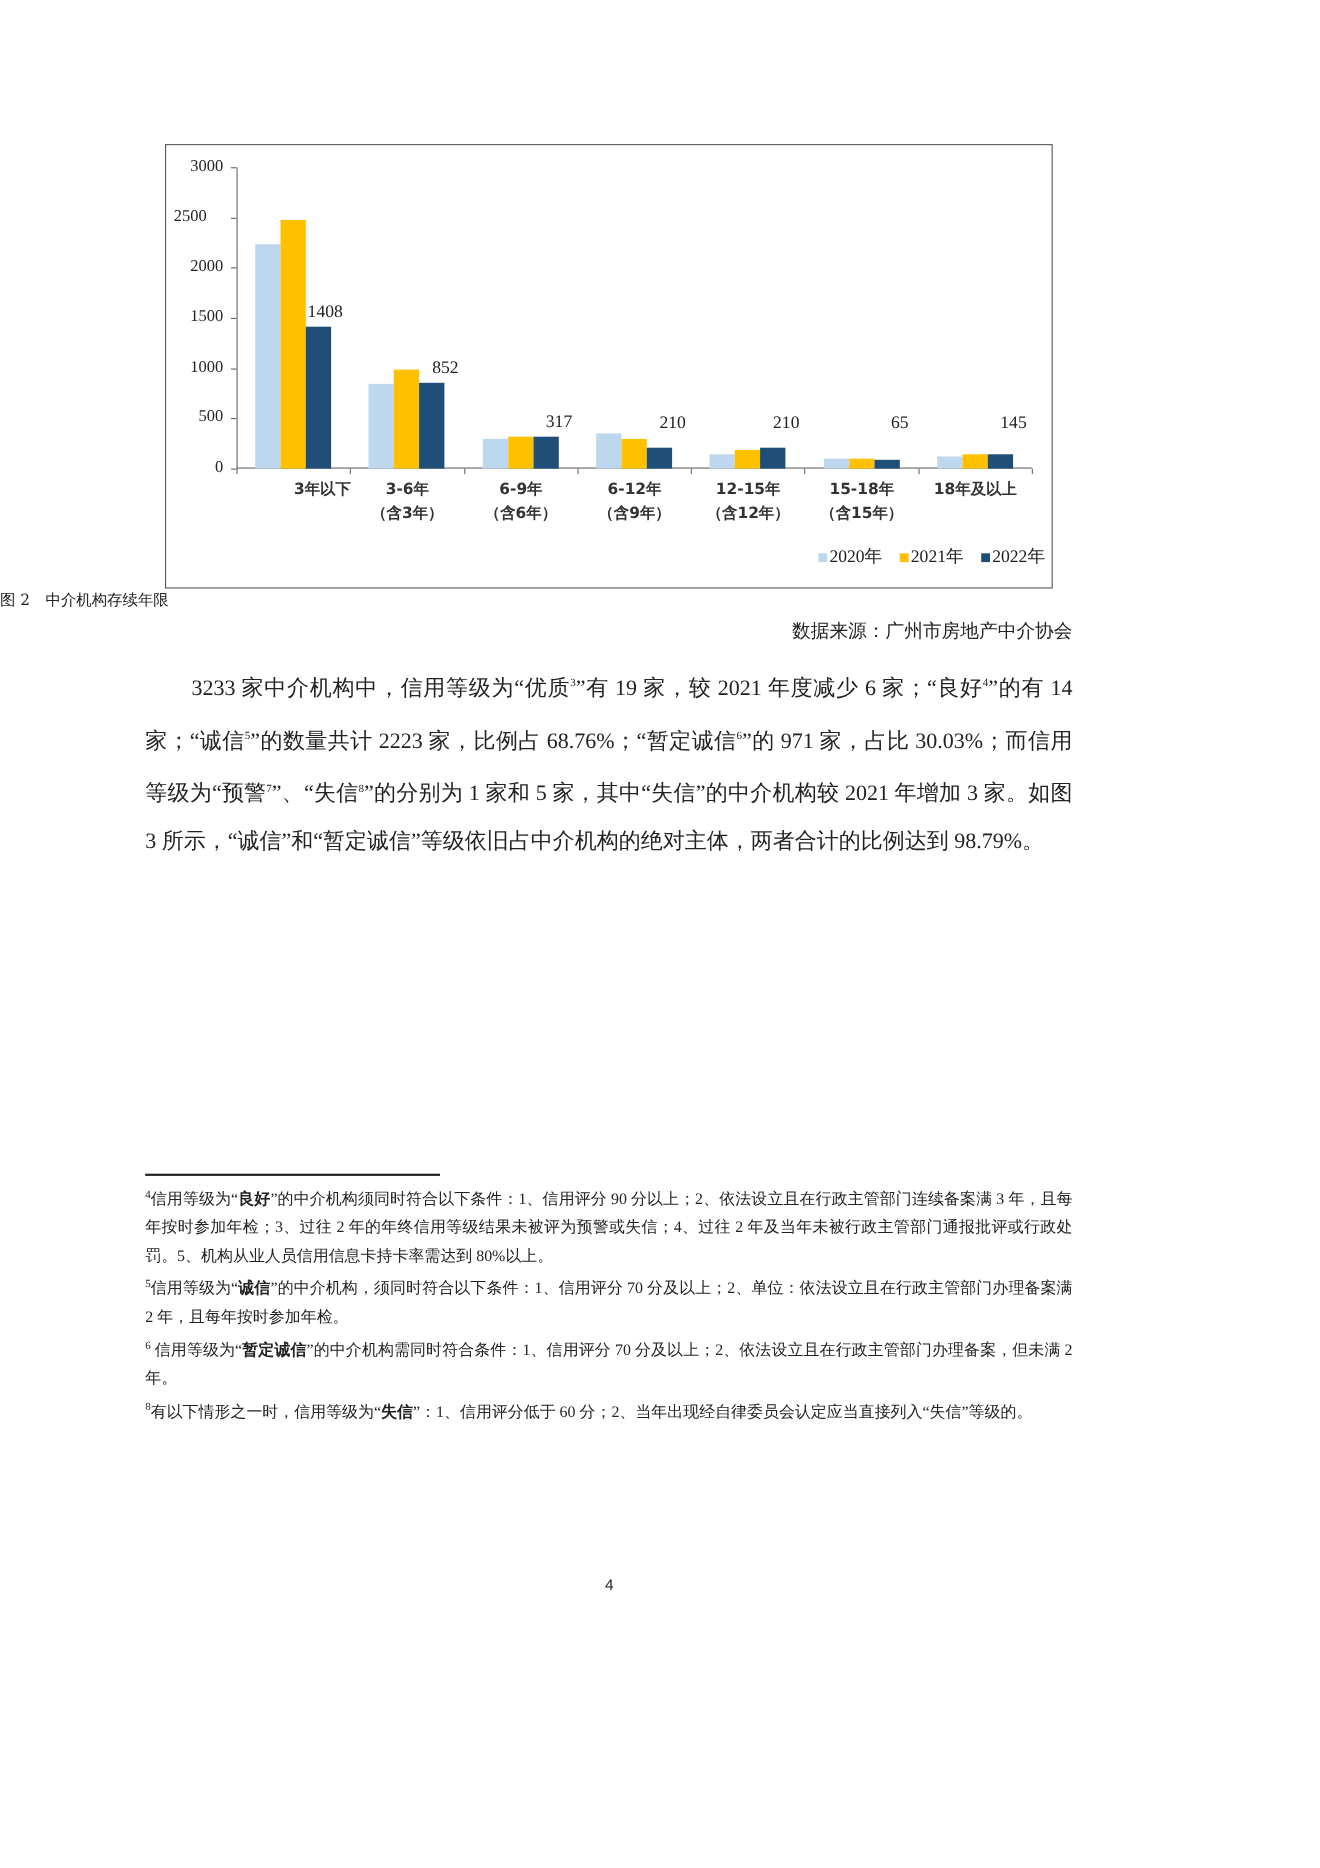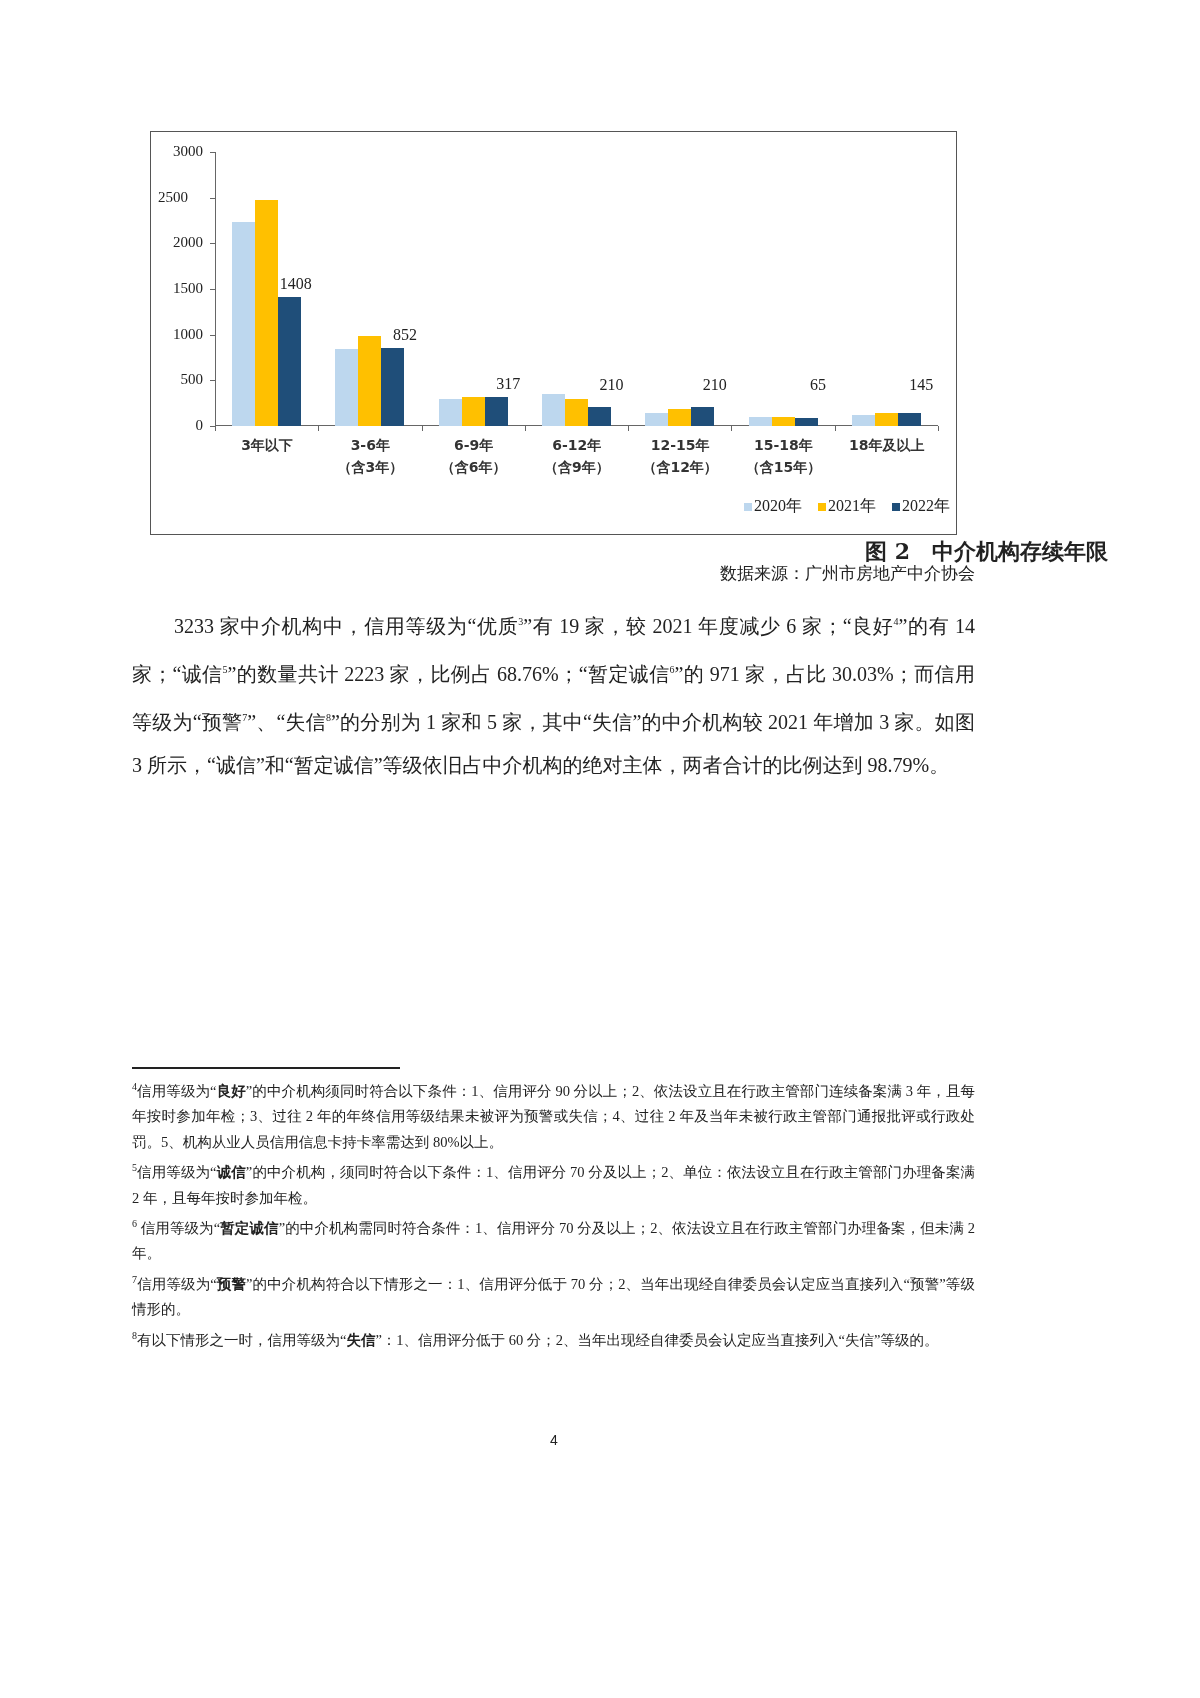--- a/index.html
+++ b/index.html
@@ -10,21 +10,21 @@
   .xaxis { position:absolute; left:0; bottom:0; width:723px; height:1px; background:#666; }
   .ytick { position:absolute; left:-5px; width:5px; height:1px; background:#666; }
   .ylabel { position:absolute; right:732px; width:60px; text-align:right; font-size:15px; font-family:"Liberation Serif", serif; transform:translateY(-9px); }
   .xtick { position:absolute; bottom:-5px; width:1px; height:5px; background:#666; }
   .bar { position:absolute; bottom:0; width:23px; }
   .dlabel { position:absolute; font-size:16px; font-family:"Liberation Serif", serif; width:50px; text-align:center; }
   .cat { position:absolute; top:282px; width:104px; text-align:center; font-family:"DejaVu Sans", sans-serif; font-weight:bold; font-size:14px; line-height:22px; color:#333; }
   .legend { position:absolute; left:0; top:364px; width:100%; text-align:right; font-size:16px; font-family:"Liberation Serif", serif; }
   .legend span.item { margin:0 6px; }
   .legend .sw { display:inline-block; width:8px; height:8px; margin-right:2px; vertical-align:middle; }
-  .caption { position:absolute; left:0; top:537px; width:1108px; text-align:right; font-size:22px;font-weight:bold; }
+  .caption { position:absolute; left:0; top:537px; width:1108px; text-align:left; font-size:14px; }
   .source { position:absolute; right:225px; top:562px; font-size:17px; }
   .para { position:absolute; left:132px; top:600px; width:843px; font-size:20px; line-height:43.5px; text-align:justify; font-family:"Liberation Serif", serif; }
   .para .indent { display:inline-block; width:42px; }
   sup { font-size:10px; }
   .fn-rule { position:absolute; left:132px; top:1067px; width:268px; height:1.5px; background:#222; }
   .footnotes { position:absolute; left:132px; top:1074px; width:843px; font-size:14.5px; line-height:25.5px; text-align:justify; font-family:"Liberation Serif", serif; }
   .footnotes p { margin:0; }
   .footnotes b { font-family:"DejaVu Sans", sans-serif; font-weight:bold; }
   .pagenum { position:absolute; left:0; top:1432px; width:1108px; text-align:center; font-size:14px; font-family:"Liberation Sans", sans-serif; }
 </style>
@@ -54,21 +54,21 @@
       <div class="xtick" style="left: 206.571px;"></div>
       <div class="xtick" style="left: 309.857px;"></div>
       <div class="xtick" style="left: 413.143px;"></div>
       <div class="xtick" style="left: 516.429px;"></div>
       <div class="xtick" style="left: 619.714px;"></div>
       <div class="xtick" style="left: 723px;"></div>
       <div class="bar" style="left: 17.1429px; height: 203.673px; background: rgb(189, 215, 238);"></div>
       <div class="bar" style="left: 40.1429px; height: 226.507px; background: rgb(255, 192, 0);"></div>
       <div class="bar" style="left: 63.1429px; height: 128.597px; background: rgb(31, 78, 121);"></div>
       <div class="dlabel" style="left: 55.6429px; top: 123.403px;">1408</div>
-      <div class="cat" style="left: 0px;">
+      <div class="cat" style="left: 0px; text-align: right;">
         <div>3年以下</div>
         <div></div>
       </div>
       <div class="bar" style="left: 120.429px; height: 77.1767px; background: rgb(189, 215, 238);"></div>
       <div class="bar" style="left: 143.429px; height: 90.42px; background: rgb(255, 192, 0);"></div>
       <div class="bar" style="left: 166.429px; height: 77.816px; background: rgb(31, 78, 121);"></div>
       <div class="dlabel" style="left: 164.929px; top: 174.184px;">852</div>
       <div class="cat" style="left: 103.286px;">
         <div>3-6年</div>
         <div>（含3年）</div>
@@ -124,17 +124,16 @@
 <div class="caption">图 2　中介机构存续年限</div>
 <div class="source">数据来源：广州市房地产中介协会</div>
 
 <div class="para"><span class="indent"></span><span>3233 家中介机构中，信用等级为“优质</span><sup>3</sup><span>”有 19 家，较 2021 年度减少 6 家；“良好</span><sup>4</sup><span>”的有 14 家；“诚信</span><sup>5</sup><span>”的数量共计 2223 家，比例占 68.76%；“暂定诚信</span><sup>6</sup><span>”的 971 家，占比 30.03%；而信用等级为“预警</span><sup>7</sup><span>”、“失信</span><sup>8</sup><span>”的分别为 1 家和 5 家，其中“失信”的中介机构较 2021 年增加 3 家。如图 3 所示，“诚信”和“暂定诚信”等级依旧占中介机构的绝对主体，两者合计的比例达到 98.79%。</span></div>
 
 <div class="fn-rule"></div>
 <div class="footnotes">
   <p><sup>4</sup><span>信用等级为“</span><b>良好</b><span>”的中介机构须同时符合以下条件：1、信用评分 90 分以上；2、依法设立且在行政主管部门连续备案满 3 年，且每年按时参加年检；3、过往 2 年的年终信用等级结果未被评为预警或失信；4、过往 2 年及当年未被行政主管部门通报批评或行政处罚。5、机构从业人员信用信息卡持卡率需达到 80%以上。</span></p>
   <p><sup>5</sup><span>信用等级为“</span><b>诚信</b><span>”的中介机构，须同时符合以下条件：1、信用评分 70 分及以上；2、单位：依法设立且在行政主管部门办理备案满 2 年，且每年按时参加年检。</span></p>
   <p><sup>6</sup><span> 信用等级为“</span><b>暂定诚信</b><span>”的中介机构需同时符合条件：1、信用评分 70 分及以上；2、依法设立且在行政主管部门办理备案，但未满 2 年。</span></p>
-  <p><sup>7</sup><span>信用等级为“</span><b>预警</b><span>”的中介机构符合以下情形之一：1、信用评分低于 70 分；2、当年出现经自律委员会认定应当直接列入“预警”等级情形的。</span></p>
   <p><sup>8</sup><span>有以下情形之一时，信用等级为“</span><b>失信</b><span>”：1、信用评分低于 60 分；2、当年出现经自律委员会认定应当直接列入“失信”等级的。</span></p>
 </div>
 
 <div class="pagenum">4</div>
 
 </body></html>

